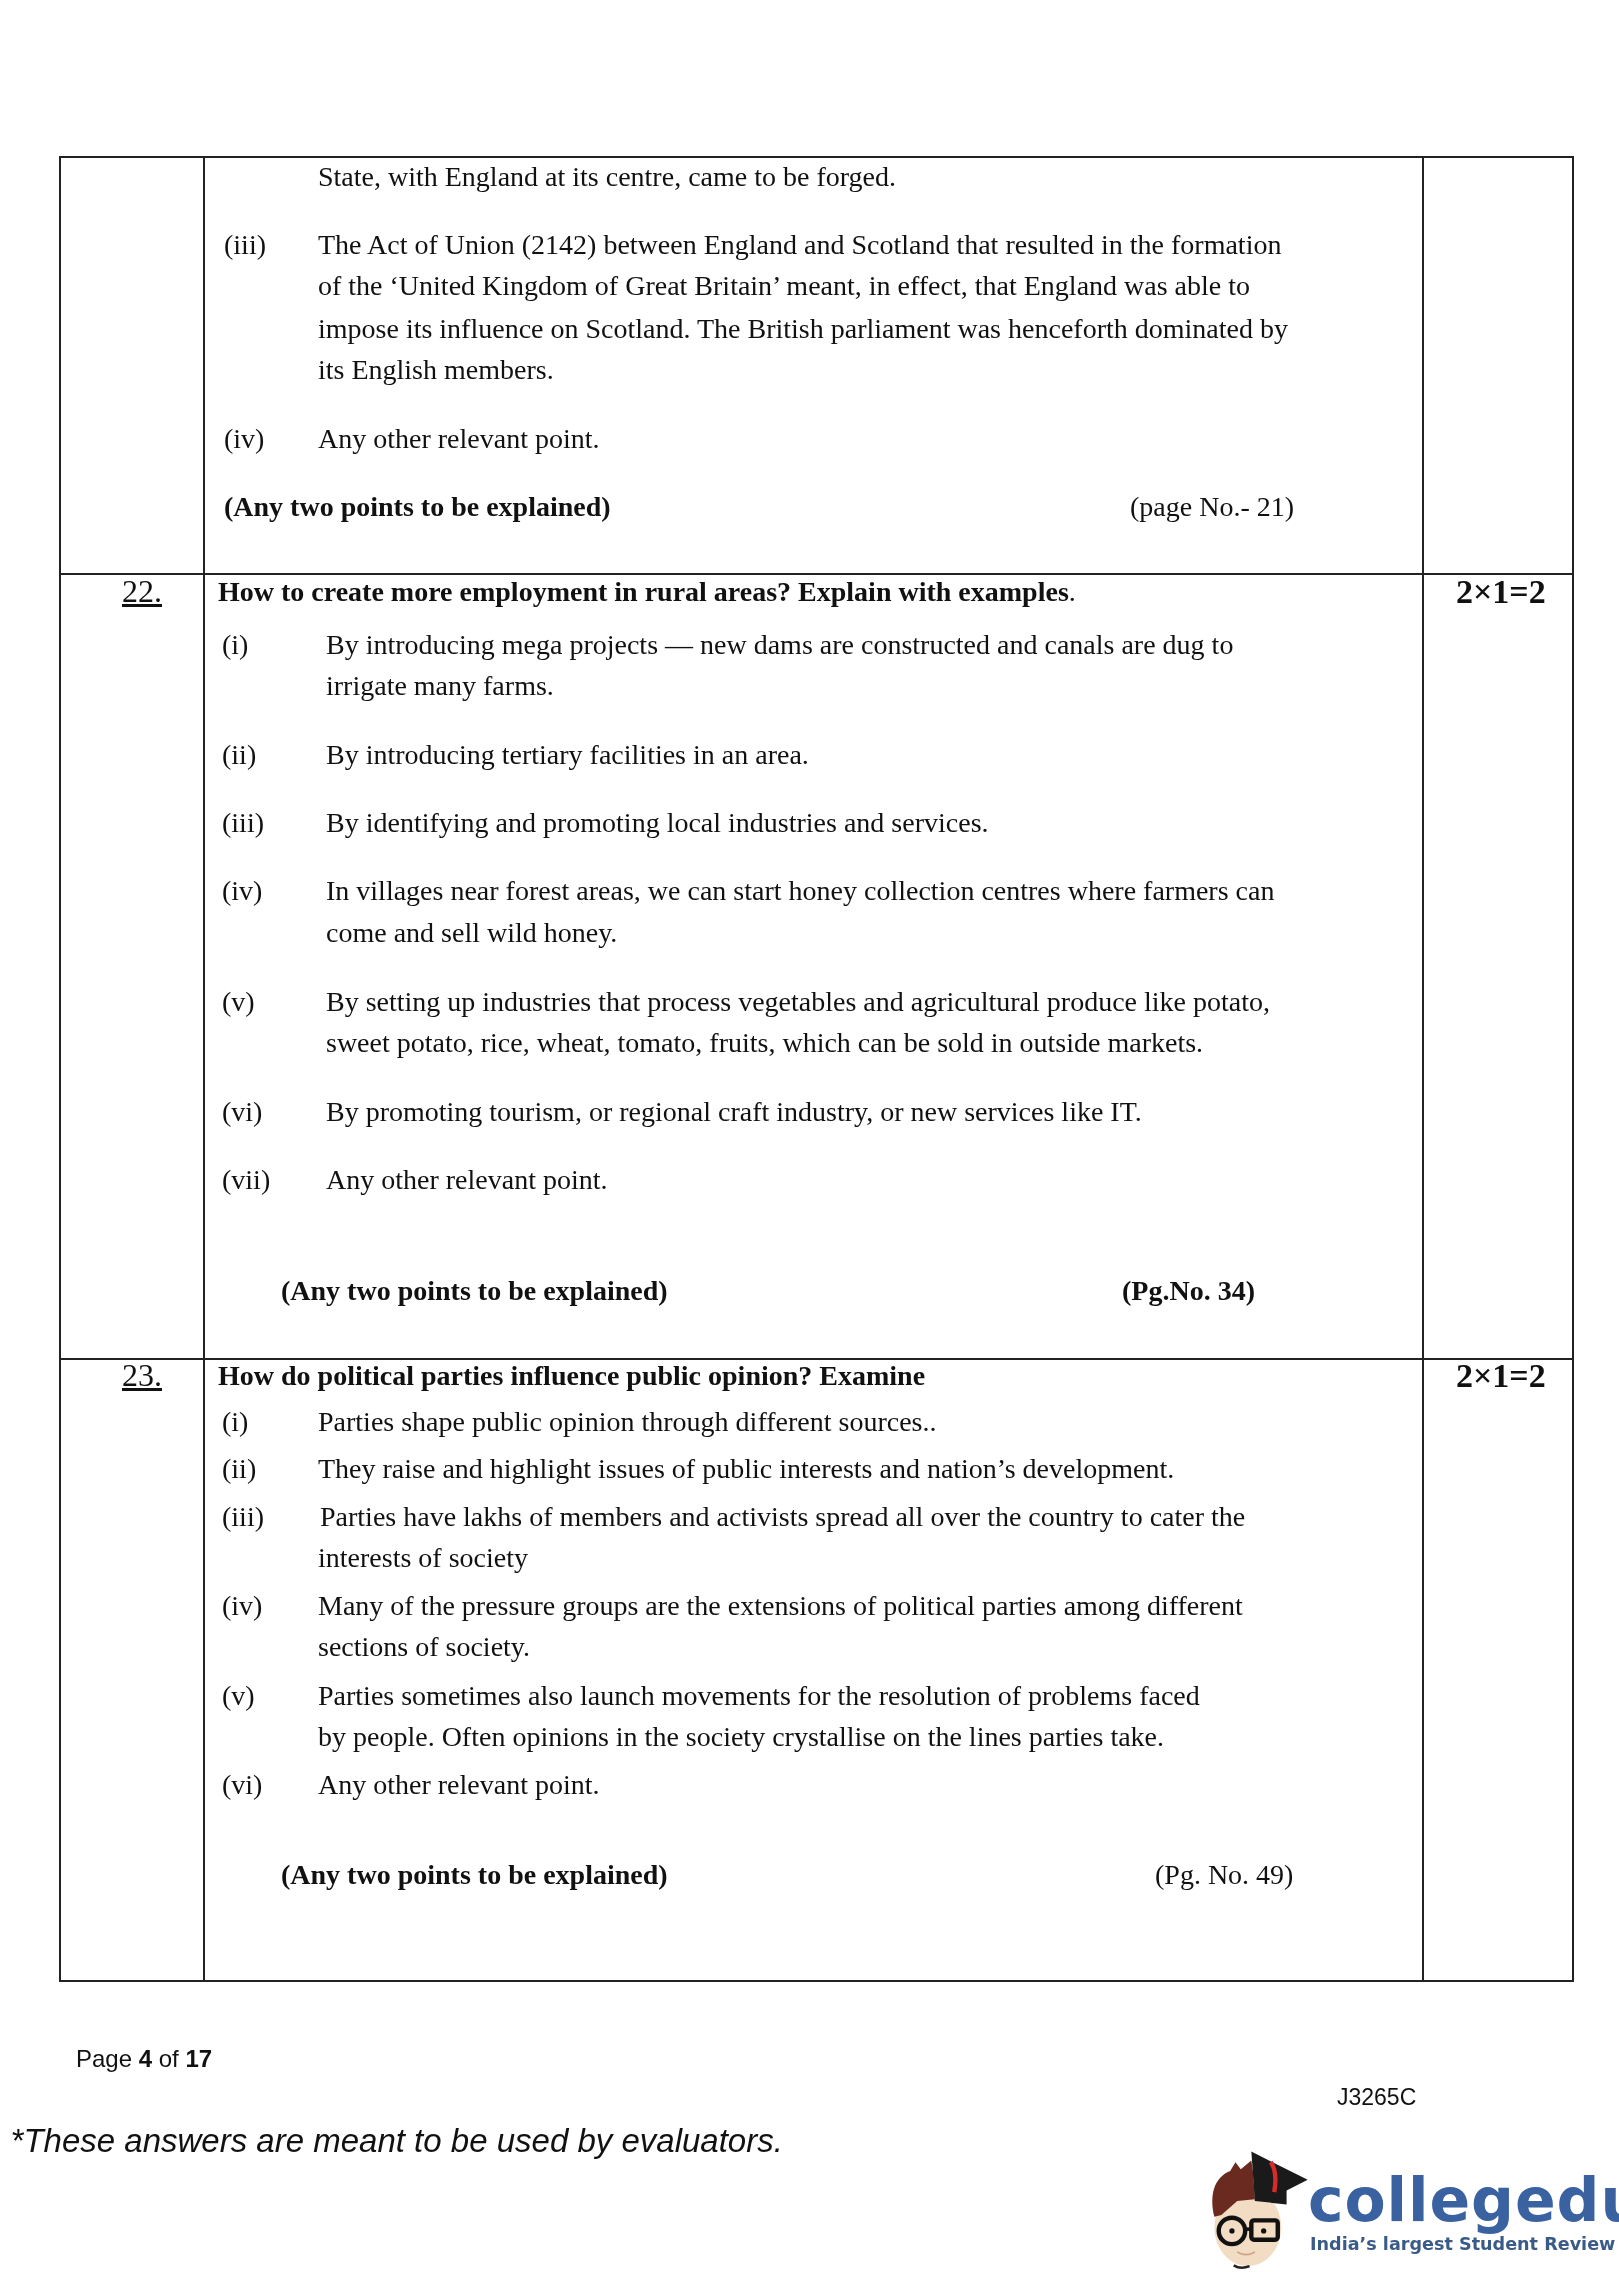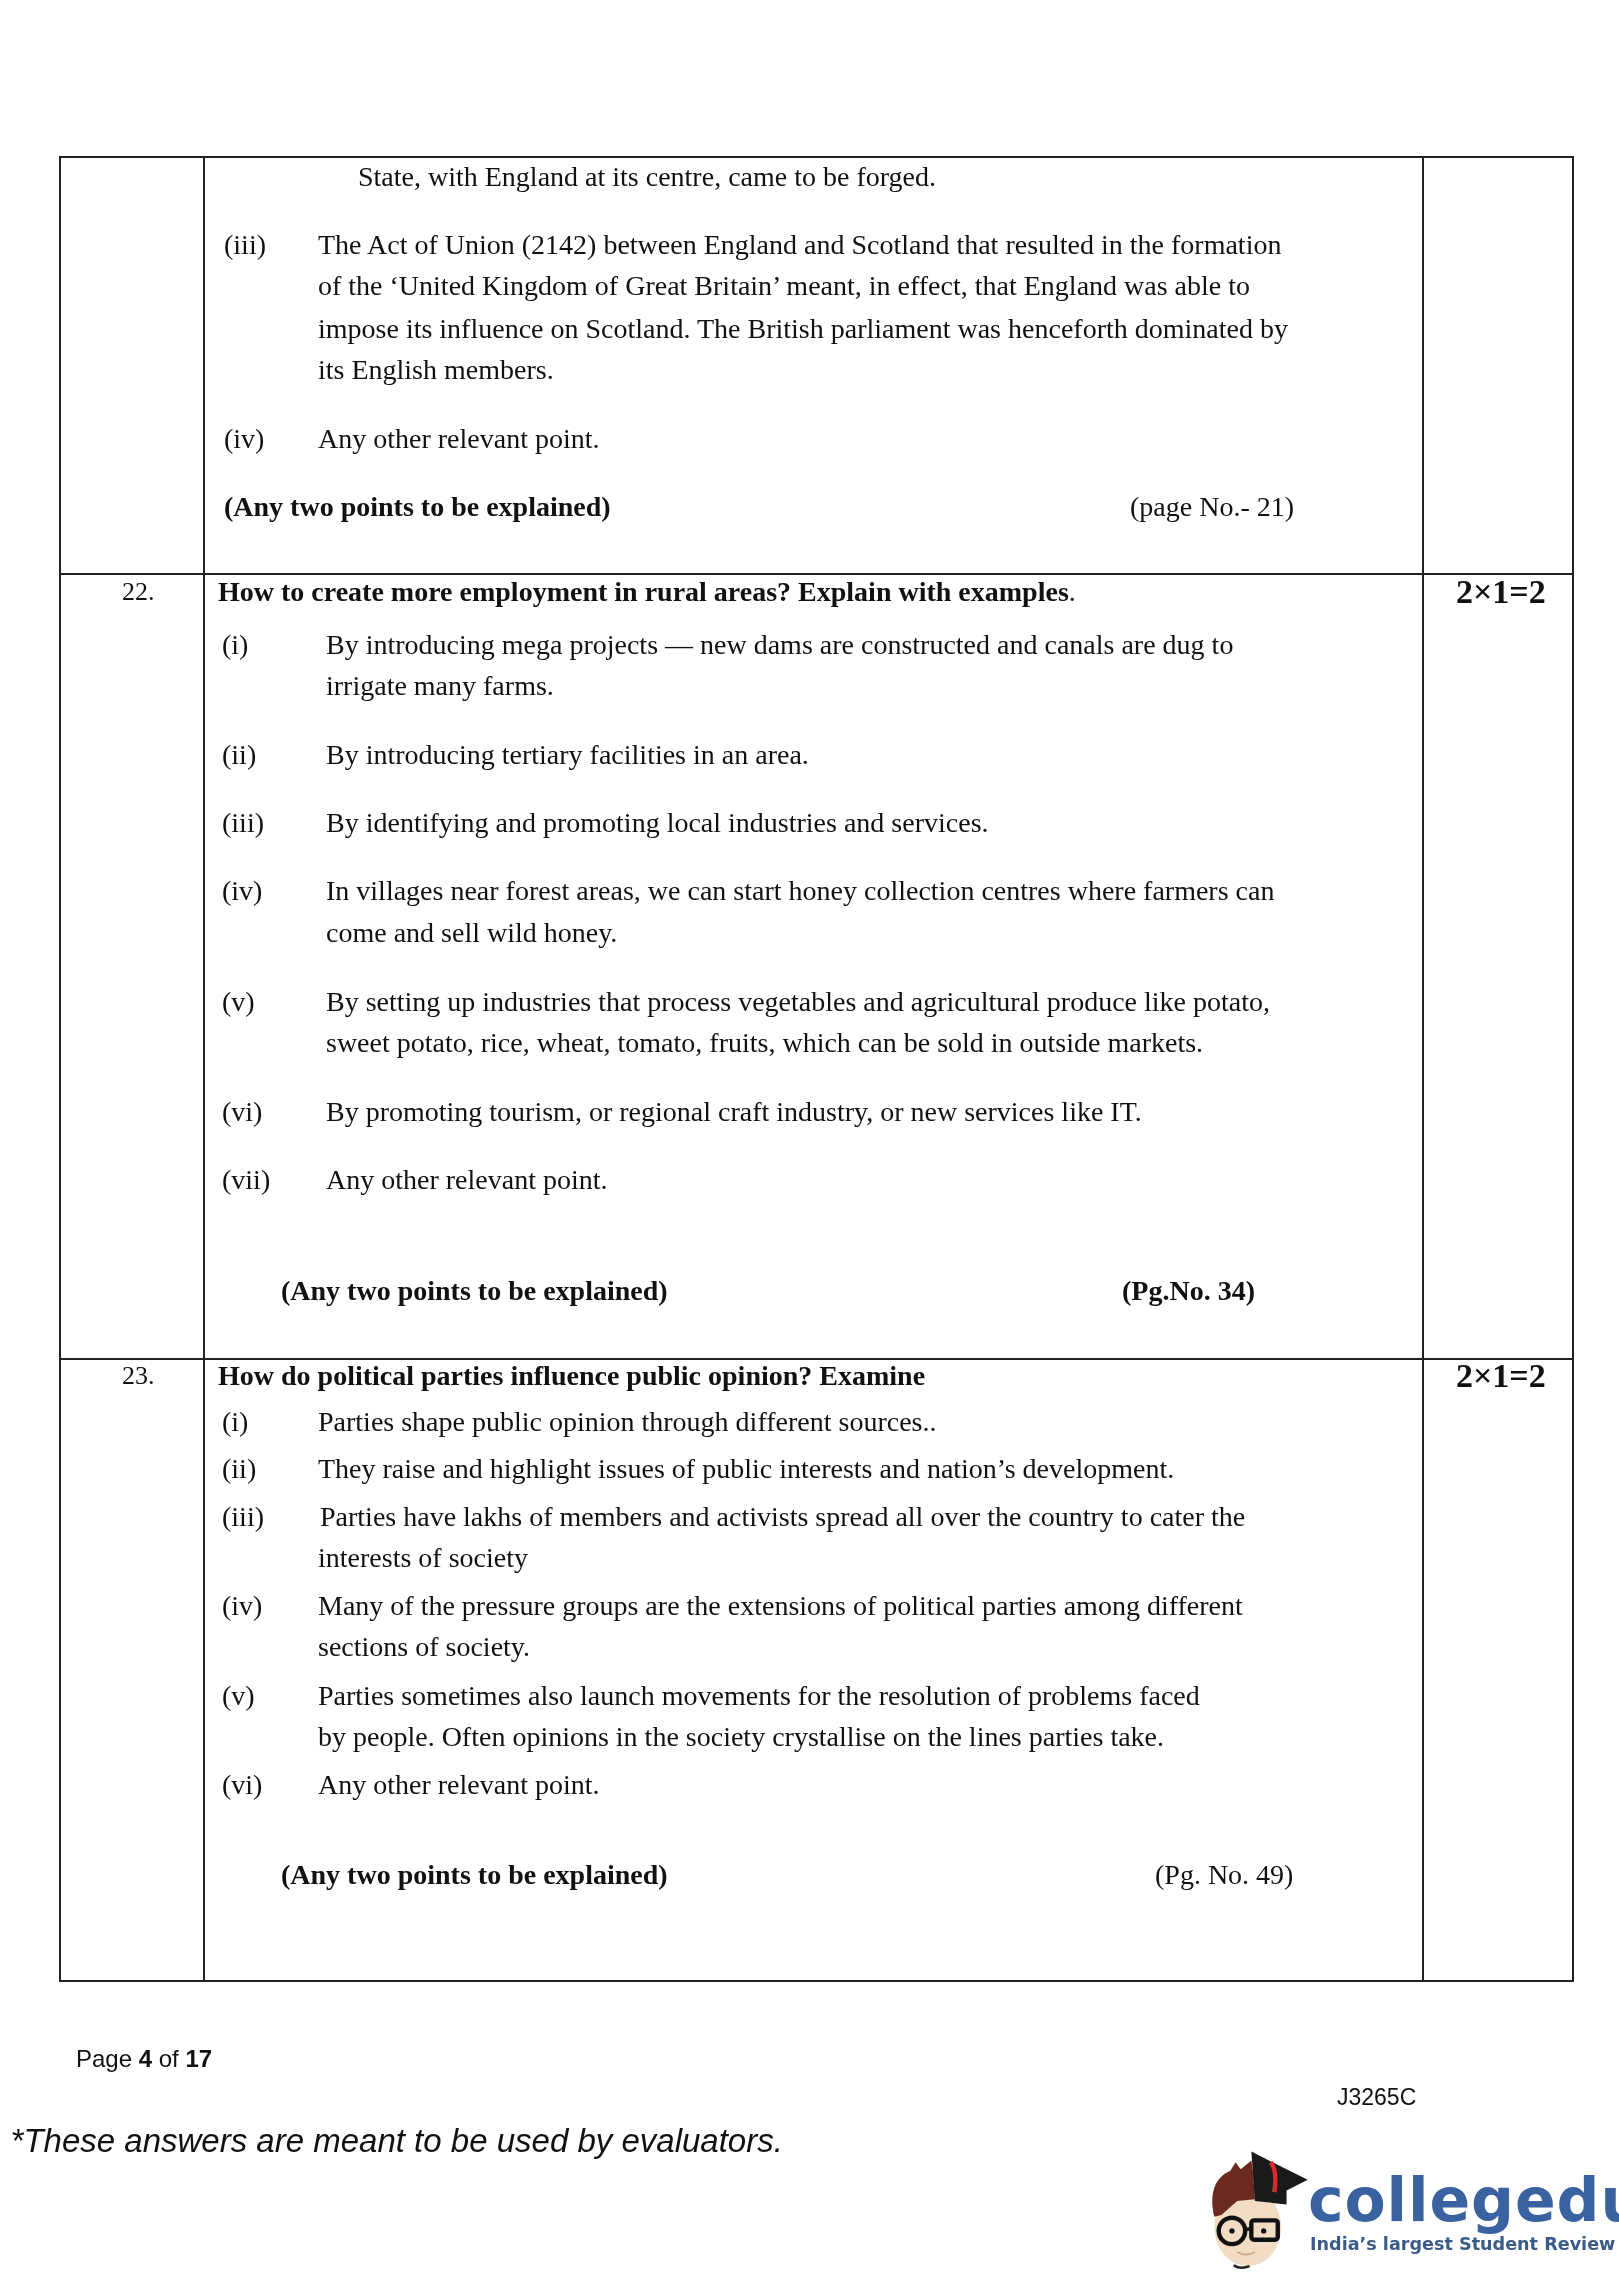--- a/index.html
+++ b/index.html
@@ -3,21 +3,21 @@
 <meta charset="utf-8">
 <style>
   html, body { margin: 0; padding: 0; background: #ffffff; }
   body { width: 1620px; height: 2273px; position: relative; overflow: hidden; color: #111; }
   .serif { font-family: "Liberation Serif", "DejaVu Serif", serif; }
   .sans { font-family: "Liberation Sans", "DejaVu Sans", sans-serif; }
   .abs { position: absolute; white-space: nowrap; }
   .line { position: absolute; background: #222; }
   .t { font-size: 28px; line-height: 35px; }
   .b { font-weight: bold; }
-  .num { font-size: 26px; line-height: 35px; }
+  .num { font-size: 32px; line-height: 35px; text-decoration: underline; }
   .marks { font-size: 34px; line-height: 35px; font-weight: bold; }
   .footer-page { font-size: 24px; }
   .footer-code { font-size: 23px; }
   .disclaimer { font-size: 33px; font-style: italic; }
   .logo-text { font-family: "DejaVu Sans", sans-serif; font-weight: bold; color: #3a62a0; font-size: 60px; letter-spacing: 0.9px; }
   .logo-tag { font-family: "DejaVu Sans", sans-serif; font-weight: bold; color: #3a5a88; font-size: 17.6px; }
   .logo-com { font-family: "DejaVu Sans", sans-serif; color: #3a62a0; font-size: 12.4px; transform: rotate(-90deg); transform-origin: left top; }
 </style>
 </head>
 <body>
@@ -30,21 +30,21 @@
   <div class="line" style="left:1572px; top:156px; width:1.8px; height:1825px;"></div>
 
   <div class="line" style="left:203px; top:156px; width:1.8px; height:1825px;"></div>
   <div class="line" style="left:1422px; top:156px; width:1.8px; height:1825px;"></div>
 
   <div class="line" style="left:59px; top:573px; width:1515px; height:1.8px;"></div>
   <div class="line" style="left:59px; top:1358px; width:1515px; height:1.8px;"></div>
 </div>
 
 <div>
-  <div class="abs serif t" style="left:318px; top:159px;margin-left:40px;">State, with England at its centre, came to be forged.</div>
+  <div class="abs serif t" style="left:318px; top:159px;">State, with England at its centre, came to be forged.</div>
 
   <div class="abs serif t" style="left:224px; top:227px;">(iii)</div>
   <div class="abs serif t" style="left:318px; top:227px;">The Act of Union (2142) between England and Scotland that resulted in the formation</div>
   <div class="abs serif t" style="left:318px; top:268px;">of the ‘United Kingdom of Great Britain’ meant, in effect, that England was able to</div>
   <div class="abs serif t" style="left:318px; top:311px;">impose its influence on Scotland. The British parliament was henceforth dominated by</div>
   <div class="abs serif t" style="left:318px; top:352px;">its English members.</div>
 
   <div class="abs serif t" style="left:224px; top:421px;">(iv)</div>
   <div class="abs serif t" style="left:318px; top:421px;">Any other relevant point.</div>
 

